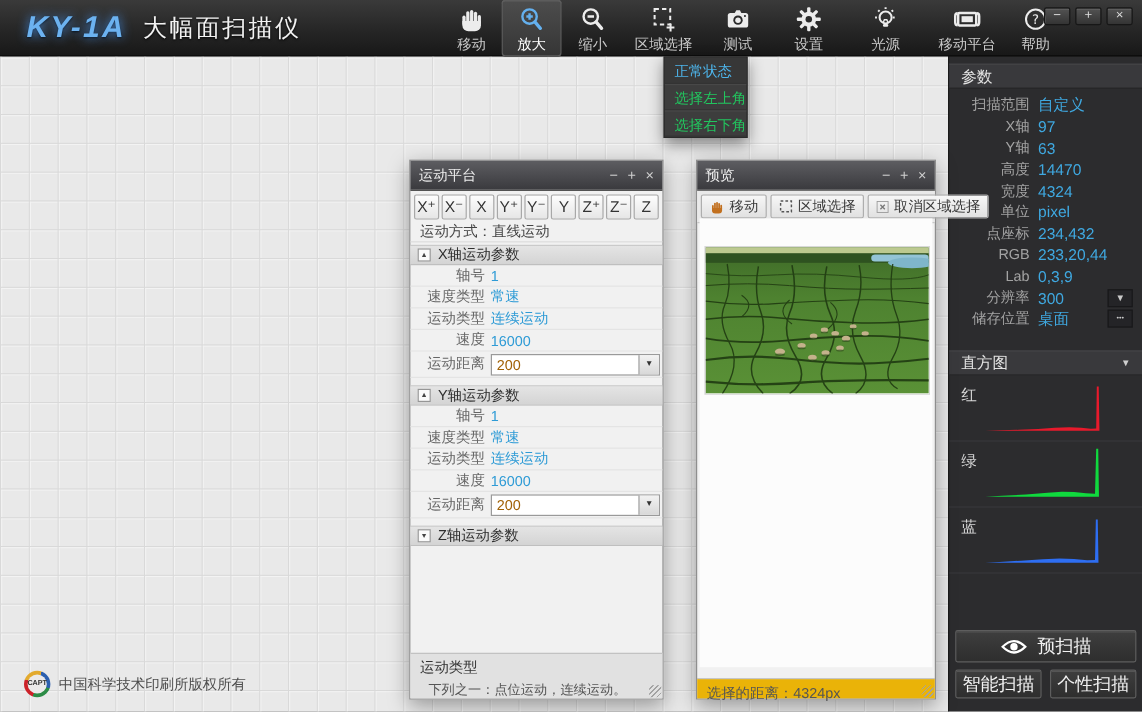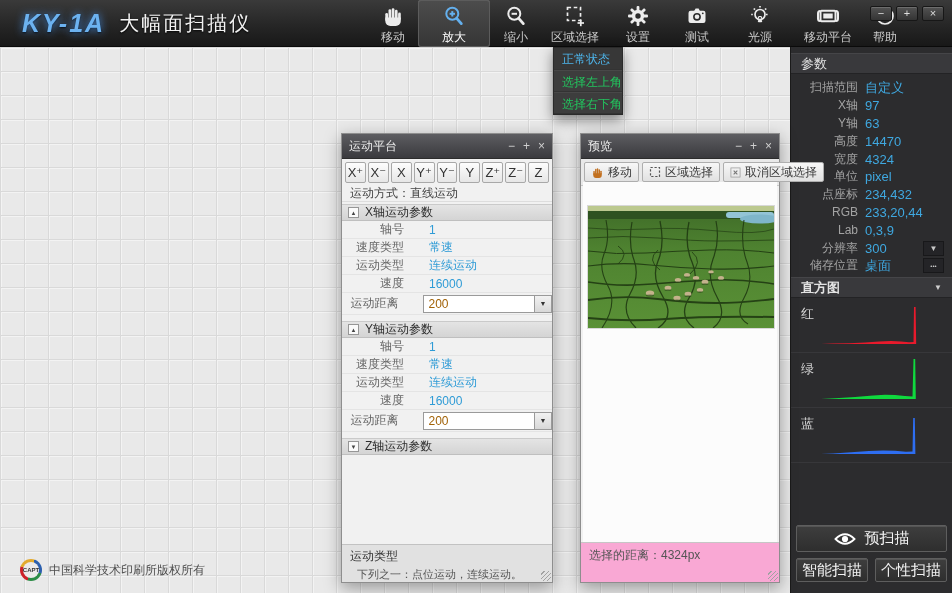--- a/index.html
+++ b/index.html
@@ -64,21 +64,21 @@
     border-top:1px solid #454548; border-bottom:1px solid #232325;
     padding-left:10px; font-size:13px; color:#e3e3e3; display:flex; align-items:center; }
   .sp-header .hd-arrow { margin-left:auto; margin-right:10px; font-size:8px; color:#cfcfcf; cursor:pointer; }
   .param-rows { padding-top:5px; }
   .param-row { height:17.8px; display:flex; align-items:center; }
   .param-label { width:67px; text-align:right; color:#a3a3a3; font-size:12px; white-space:nowrap; }
   .param-value { margin-left:7px; color:var(--accent,#3fa8e0); font-size:13px; white-space:nowrap; }
   .mini-btn { margin-left:auto; margin-right:8px; width:21px; height:15px;
     background:#242427; border:1px solid #18181a; color:#c9c9c9; font-size:8px;
     display:flex; align-items:center; justify-content:center; cursor:pointer; }
-  .hist-header { margin-top:2px;font-weight:bold; }
+  .hist-header { margin-top:17px; }
   .hist-row { position:relative; height:55px; border-bottom:1px solid #37373a; }
   .hist-label { position:absolute; left:10px; top:7px; font-size:13px; color:#d8d8d8; }
   .hist-svg { position:absolute; left:28px; bottom:5px; }
 
   .scan-btns { position:absolute; left:5px; right:5px; bottom:11px; }
   .btn-dark { background:linear-gradient(#3e3e3e,#2e2e2e); border:1px solid #5e5e5e;
     border-radius:2px; color:#f2f2f2; font-size:15px; display:flex; align-items:center;
     justify-content:center; cursor:pointer; box-shadow:inset 0 1px 0 #555; }
   .prescan { height:27px; margin-bottom:6px; gap:9px; }
   .scan-row { display:flex; gap:7px; }
@@ -105,21 +105,21 @@
     display:flex; align-items:center; justify-content:center; cursor:pointer; }
   .mode-line { height:17px; line-height:17px; padding-left:8px; font-size:12px;
     color:#444; border-bottom:1px solid #ddd; }
   .msection-hd { margin-top:2px; height:17px; background:linear-gradient(#e4e4e4,#d4d4d4);
     border-top:1px solid #cacaca; border-bottom:1px solid #bfbfbf;
     display:flex; align-items:center; padding-left:6px; }
   .msection-hd .tog { width:11px; height:11px; background:#fafafa; border:1px solid #969696;
     font-size:6px; color:#444; display:flex; align-items:center; justify-content:center;
     margin-right:6px; cursor:pointer; }
   .msection-hd .mtitle { font-size:12px; color:#2f2f2f; }
-  .mrow { height:18px; display:flex; align-items:center; border-bottom:1px solid #e4e4e4;gap:20px; }
+  .mrow { height:18px; display:flex; align-items:center; border-bottom:1px solid #e4e4e4; }
   .mrow-label { width:62px; text-align:right; font-size:12px; color:#666; white-space:nowrap; }
   .mrow-value { margin-left:5px; font-size:12px; color:#2e9bd6; }
   .mrow.combo-row { height:22px; }
   .combo { margin-left:5px; width:141px; height:18px; background:#fff;
     border:1px solid #9a9a9a; display:flex; align-items:center; cursor:pointer; }
   .combo .combo-val { flex:1; padding-left:4px; font-size:12px; color:#a16207; }
   .combo .combo-arrow { width:17px; height:100%; background:linear-gradient(#f2f2f2,#d8d8d8);
     border-left:1px solid #9a9a9a; font-size:7px; color:#333; display:flex;
     align-items:center; justify-content:center; }
   .mfooter { position:absolute; left:0; right:0; bottom:0; height:38px;
@@ -130,21 +130,21 @@
   
   #preview-win { left:580px; top:133px; width:200px; height:450px; }
   .pv-toolbar { height:27px; background:#e9e9e9; border-bottom:1px solid #cicctmp;
     border-bottom:1px solid #c8c8c8; display:flex; align-items:center; gap:3px; padding:0 3px; }
   .pv-btn { height:20px; background:linear-gradient(#f7f7f7,#e1e1e1); border:1px solid #aeaeae;
     border-radius:2px; display:flex; align-items:center; justify-content:center; gap:4px;
     font-size:12px; color:#3a3a3a; padding:0 6px; cursor:pointer; white-space:nowrap; }
   .pv-body { position:absolute; top:48px; left:2px; right:2px; bottom:26px; background:#fcfcfc; }
   .pv-photo { position:absolute; left:5px; top:24px; width:186px; height:122px;
     box-shadow:0 0 0 1px #d8d8d8; cursor:crosshair; }
-  .pv-status { position:absolute; left:0; right:0; bottom:0; height:40px; background:#f9a8d4;
+  .pv-status { position:absolute; left:0; right:0; bottom:0; height:17px; background:#eab308;
     border-top:1px solid #c6c6c6; line-height:25px; padding-left:8px; font-size:12px; color:#555; }
 </style>
 </head>
 <body>
 
 <div id="stage">
 
   <div class="canvas">
     <div class="copyright">
       <div class="capt-logo">
@@ -170,21 +170,21 @@
             <rect x="10.7" y="4.3" width="2.7" height="12" rx="1.3"></rect>
             <rect x="13.9" y="5.8" width="2.7" height="10" rx="1.3"></rect>
             <rect x="17.1" y="8.6" width="2.7" height="7.4" rx="1.3"></rect>
             <path d="M4.3 13.5 h15.5 v3.5 a5 5 0 0 1 -5 5 h-5.5 a5 5 0 0 1 -5 -5 z"></path>
               </g>
             </svg>
         </span>
         <span class="tlabel">移动</span>
       </div>
 
-      <div class="tb-item active" style="width:72px">
+      <div class="tb-item active" style="width:50px">
         <span class="ticon">
           <svg width="24" height="24" viewBox="0 0 24 24" fill="none" stroke="#64b0ee" stroke-width="2">
             <circle cx="10.3" cy="9.8" r="6"></circle>
             <line x1="14.7" y1="14.3" x2="19.3" y2="19.6" stroke-width="2.8" stroke-linecap="round"></line>
             <line x1="7.6" y1="9.8" x2="13" y2="9.8"></line>
             <line x1="10.3" y1="7.1" x2="10.3" y2="12.5"></line>
             </svg>
         </span>
         <span class="tlabel">放大</span>
       </div>
@@ -202,53 +202,53 @@
 
       <div class="tb-item" style="width:66px">
         <span class="ticon">
           <svg width="24" height="24" viewBox="0 0 24 24" fill="none" stroke="#ececec" stroke-width="1.7">
             <rect x="4.5" y="3.5" width="13" height="13" stroke-dasharray="3.6 2.6"></rect>
             <line x1="14.5" y1="19" x2="21" y2="19"></line>
             <line x1="17.8" y1="15.8" x2="17.8" y2="22.2"></line>
             </svg>
         </span>
         <span class="tlabel">区域选择</span>
+      </div>
+
+      <div class="tb-item" style="width:58px">
+        <span class="ticon">
+          <svg width="24" height="24" viewBox="0 0 24 24">
+            <path d="M9 7.2 L10.6 4.6 h3 L15 7.2z" fill="#ececec"></path>
+            <rect x="3.5" y="6.8" width="17" height="12.2" rx="2.2" fill="#ececec"></rect>
+            <circle cx="12" cy="12.8" r="3.9" fill="#2a2a2a"></circle>
+            <circle cx="12" cy="12.8" r="2.3" fill="#ececec"></circle>
+            <circle cx="17.8" cy="9.3" r="0.9" fill="#2a2a2a"></circle>
+            </svg>
+        </span>
+        <span class="tlabel">测试</span>
       </div>
 
       <div class="tb-item" style="width:60px">
         <span class="ticon">
           <svg width="24" height="24" viewBox="0 0 24 24">
               <g fill="#ececec">
             <circle cx="12" cy="12" r="6.2"></circle>
             <rect x="10.6" y="2" width="2.8" height="5" rx="1"></rect>
             <rect x="10.6" y="17" width="2.8" height="5" rx="1"></rect>
             <rect x="2" y="10.6" width="5" height="2.8" rx="1"></rect>
             <rect x="17" y="10.6" width="5" height="2.8" rx="1"></rect>
             <rect x="10.6" y="2" width="2.8" height="5" rx="1" transform="rotate(45 12 12)"></rect>
             <rect x="10.6" y="17" width="2.8" height="5" rx="1" transform="rotate(45 12 12)"></rect>
             <rect x="2" y="10.6" width="5" height="2.8" rx="1" transform="rotate(45 12 12)"></rect>
             <rect x="17" y="10.6" width="5" height="2.8" rx="1" transform="rotate(45 12 12)"></rect>
               </g>
             <circle cx="12" cy="12" r="2.7" fill="#2b2b2b"></circle>
             </svg>
         </span>
         <span class="tlabel">设置</span>
-      </div>
-
-      <div class="tb-item" style="width:58px">
-        <span class="ticon">
-          <svg width="24" height="24" viewBox="0 0 24 24">
-            <path d="M9 7.2 L10.6 4.6 h3 L15 7.2z" fill="#ececec"></path>
-            <rect x="3.5" y="6.8" width="17" height="12.2" rx="2.2" fill="#ececec"></rect>
-            <circle cx="12" cy="12.8" r="3.9" fill="#2a2a2a"></circle>
-            <circle cx="12" cy="12.8" r="2.3" fill="#ececec"></circle>
-            <circle cx="17.8" cy="9.3" r="0.9" fill="#2a2a2a"></circle>
-            </svg>
-        </span>
-        <span class="tlabel">测试</span>
       </div>
 
       <div class="tb-item" style="width:68px">
         <span class="ticon">
           <svg width="24" height="24" viewBox="0 0 24 24" fill="none" stroke="#ececec" stroke-width="1.7">
             <circle cx="12" cy="10.5" r="5"></circle>
             <path d="M10 14.8 l1-2.3 h2 l1 2.3" stroke-width="1.2"></path>
             <rect x="9.8" y="16" width="4.4" height="2.2" rx="1" fill="#ececec" stroke="none"></rect>
             <line x1="3.2" y1="10.5" x2="6" y2="10.5" stroke-dasharray="1.6 1.6"></line>
             <line x1="18" y1="10.5" x2="20.8" y2="10.5" stroke-dasharray="1.6 1.6"></line>

